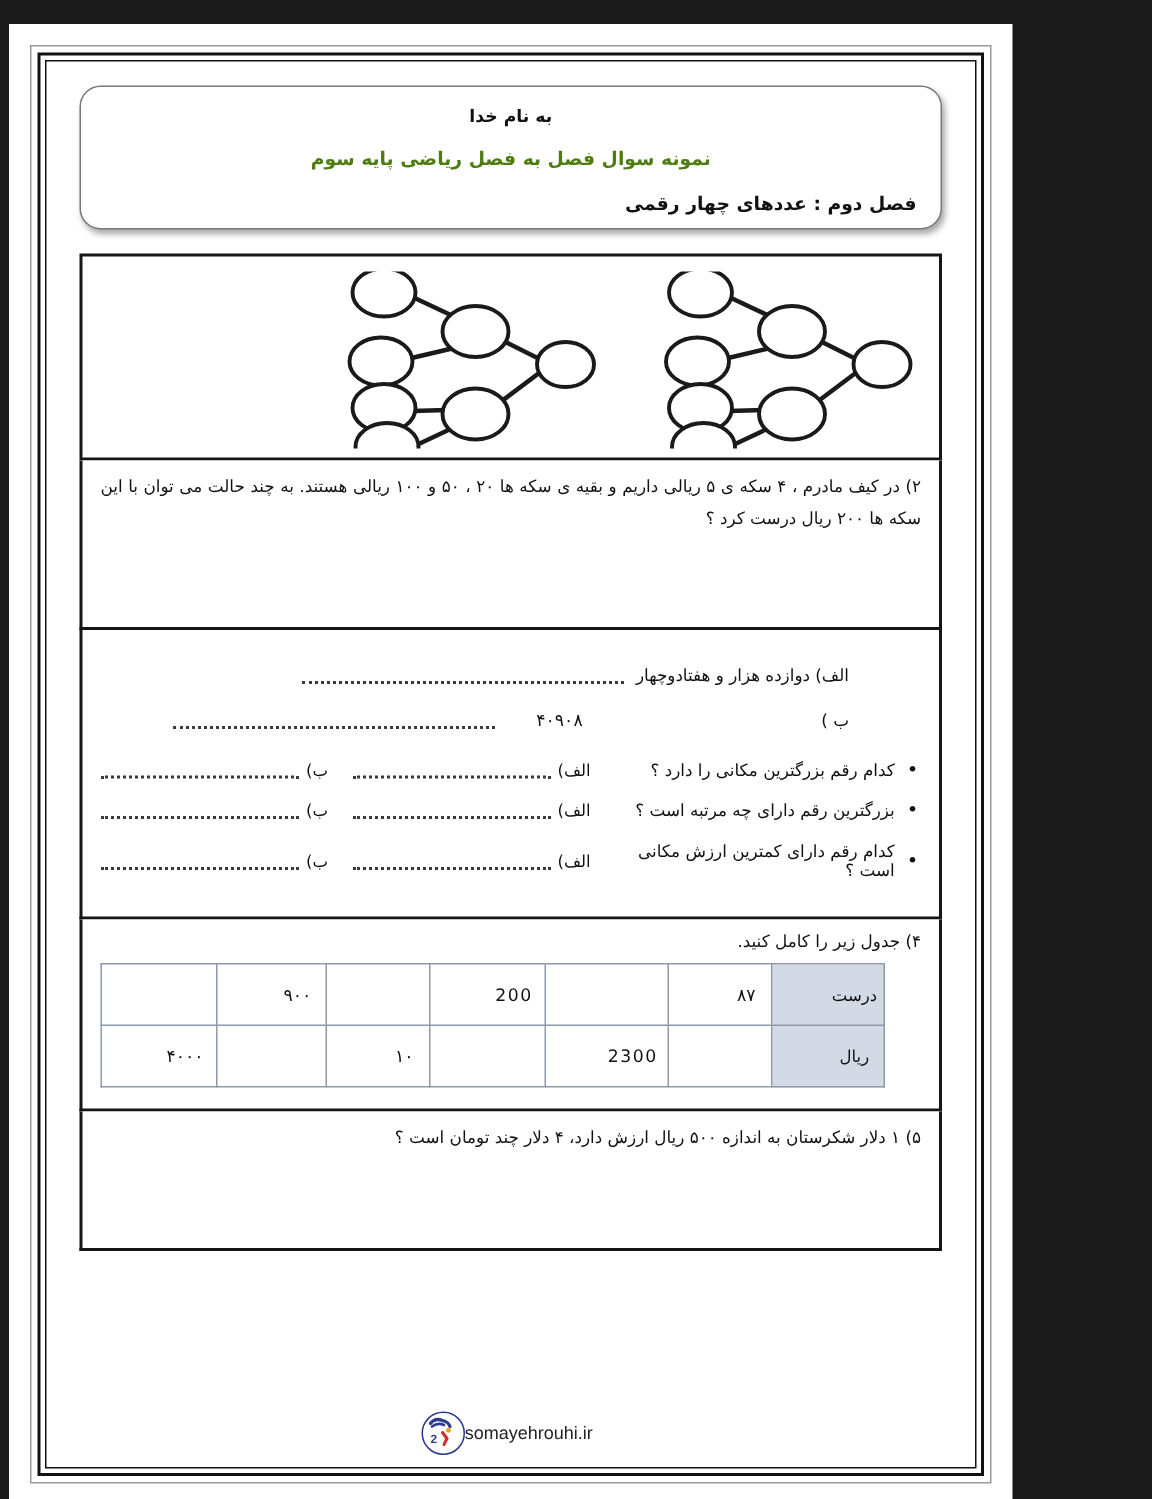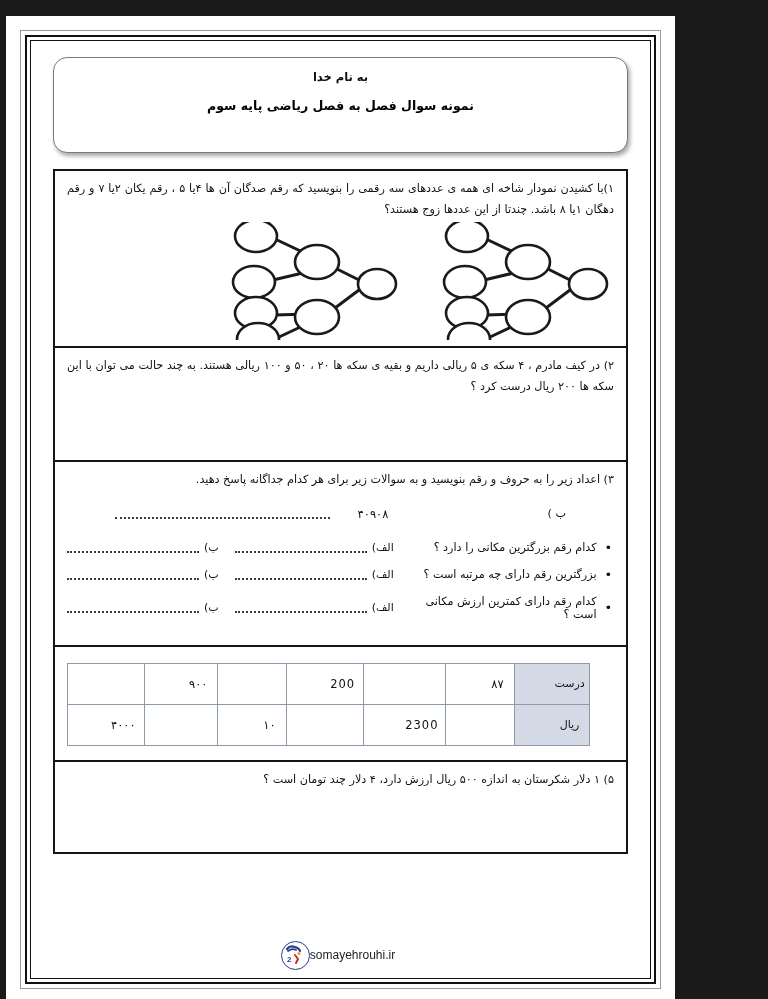--- a/index.html
+++ b/index.html
@@ -69,21 +69,21 @@
     text-align: center;
     font-weight: bold;
     font-size: 11.5px;
     color: #111;
     margin-top: 2px;
   }
   .hdr-line2 {
     text-align: center;
     font-weight: bold;
     font-size: 12.5px;
-    color: #000000;
+    color: #4d7c0f;
     margin-top: 14px;
   }
   .hdr-line3 {
     text-align: right;
     font-weight: bold;
     font-size: 12.5px;
     color: #111;
     margin-top: 15px;
     padding-left: 0;
     padding-right: 0;
@@ -236,24 +236,24 @@
 
 <div class="page-outer">
   <div class="frame-a">
     <div class="frame-b">
       <div class="frame-c">
         <div class="sheet">
 
           <div class="header-box">
             <div class="hdr-line1">به نام خدا</div>
             <div class="hdr-line2">نمونه سوال فصل به فصل ریاضی پایه سوم</div>
+            <div class="hdr-line3">فصل دوم :  عددهای چهار رقمی</div>
           </div>
 
           <div class="qsec first">
-            <div class="qtext">۱)با کشیدن نمودار شاخه ای همه ی عددهای سه رقمی را بنویسید که رقم صدگان آن ها ۴یا ۵ ، رقم یکان ۲یا ۷ و رقم دهگان ۱یا ۸ باشد. چندتا از این عددها زوج هستند؟</div>
             <div class="trees">
 
               <div class="tree tree-right">
                 <svg width="200" height="118" viewBox="0 0 200 118">
                   <g stroke="#1a1a1a" stroke-width="3" fill="none">
                     <line x1="168" y1="62" x2="128" y2="42"></line>
                     <line x1="168" y1="62" x2="128" y2="92"></line>
                     <line x1="110" y1="33" x2="76" y2="17"></line>
                     <line x1="108" y1="50" x2="74" y2="58"></line>
                     <line x1="110" y1="92" x2="76" y2="93"></line>
@@ -295,22 +295,25 @@
 
             </div>
           </div>
 
           <div class="qsec">
             <div class="qtext">۲) در کیف مادرم ، ۴ سکه ی ۵ ریالی داریم و بقیه ی سکه ها ۲۰ ، ۵۰ و ۱۰۰ ریالی هستند. به چند حالت می توان با این سکه ها ۲۰۰ ریال درست کرد ؟</div>
             <div style="height:56px"></div>
           </div>
 
           <div class="qsec">
-            <div class="qtext">۳) اعداد زیر را به حروف و رقم بنویسید و به سوالات زیر برای هر کدام جداگانه پاسخ دهید.</div>
-
+
+            <div class="q3-row">
+              <div class="q3-label">الف) دوازده هزار و هفتادوچهار</div>
+              <div class="dots"></div>
+            </div>
 
             <div class="q3-row">
               <div class="q3-label">ب )</div>
               <div class="q3-val">۴۰۹۰۸</div>
               <div class="dots"></div>
             </div>
 
             <div class="bullets">
 
               <div class="bullet-row">
@@ -349,20 +352,21 @@
                 <div class="bullet-sub second">
                   <span class="sub-tag">ب)</span>
                   <span class="dots short"></span>
                 </div>
               </div>
 
             </div>
           </div>
 
           <div class="qsec">
+            <div class="q4-head">۴) جدول زیر را کامل کنید.</div>
             <div class="tbl-wrap">
               <table class="money">
                 <tbody>
                   <tr>
                     <td class="rowhead">درست</td>
                     <td>۸۷</td>
                     <td></td>
                     <td>200</td>
                     <td></td>
                     <td>۹۰۰</td>

